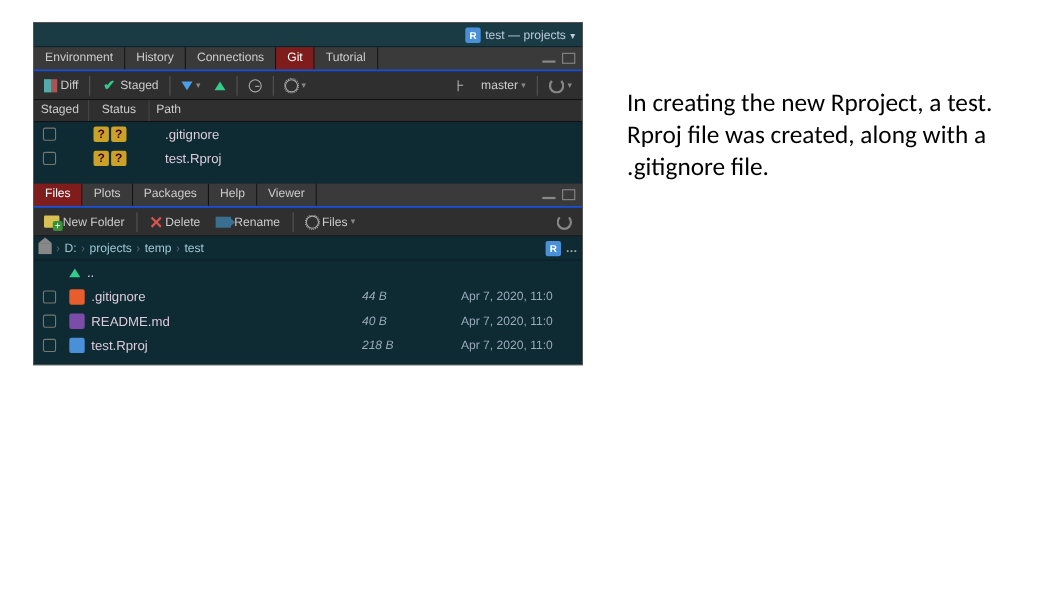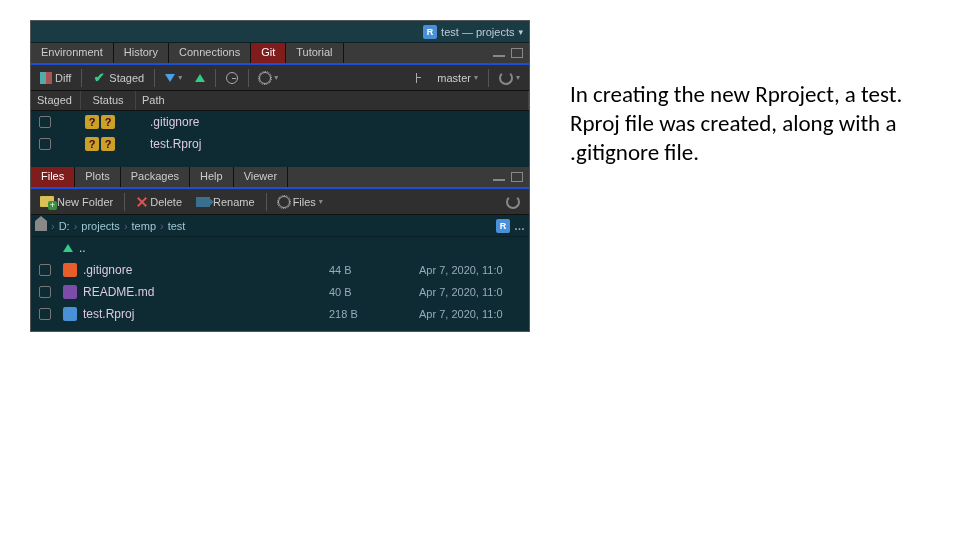--- a/index.html
+++ b/index.html
@@ -165,21 +165,21 @@
   .bc-spacer{flex:1;}
   .rbadge-sm{width:14px;height:14px;background:#4a90d9;border-radius:2px;display:inline-flex;align-items:center;justify-content:center;font-size:9px;font-weight:bold;color:#fff;}
   .dots{color:#aaa;font-weight:bold;}
   
   .fcol-cb{width:28px;}
   .fcol-name{flex:1;display:flex;align-items:center;gap:4px;}
   .fcol-size{width:90px;}
   .fcol-mod{width:110px;border-right:none;}
   .sort-tri{width:0;height:0;border-left:4px solid transparent;border-right:4px solid transparent;border-bottom:6px solid #888;display:inline-block;}
   .file-row .fname{flex:1;display:flex;align-items:center;gap:6px;color:#dcd;font-size:12px;}
-  .file-row .fsize{width:90px;color:#9ab;font-size:11px;}
+  .file-row .fsize{width:90px;color:#9ab;font-size:11px;font-style:italic;}
   .file-row .fmod{width:110px;color:#9ab;font-size:11px;}
   .folder-up{width:0;height:0;border-left:5px solid transparent;border-right:5px solid transparent;border-bottom:8px solid #3c8;}
   .ficon{width:14px;height:14px;display:inline-block;border-radius:2px;}
   .ficon-git{background:#e85d2c;}
   .ficon-md{background:#7b4da8;}
   .ficon-r{background:#4a90d9;}
   .file-body{padding-bottom:6px;}
   .newfolder-ico{width:14px;height:11px;background:#d8c255;border-radius:1px;position:relative;}
   .newfolder-ico::after{content:'+';position:absolute;right:-3px;bottom:-3px;width:9px;height:9px;background:#3a8f3a;color:#fff;font-size:9px;line-height:8px;text-align:center;border-radius:2px;}
   .del-ico{width:11px;height:11px;position:relative;}

